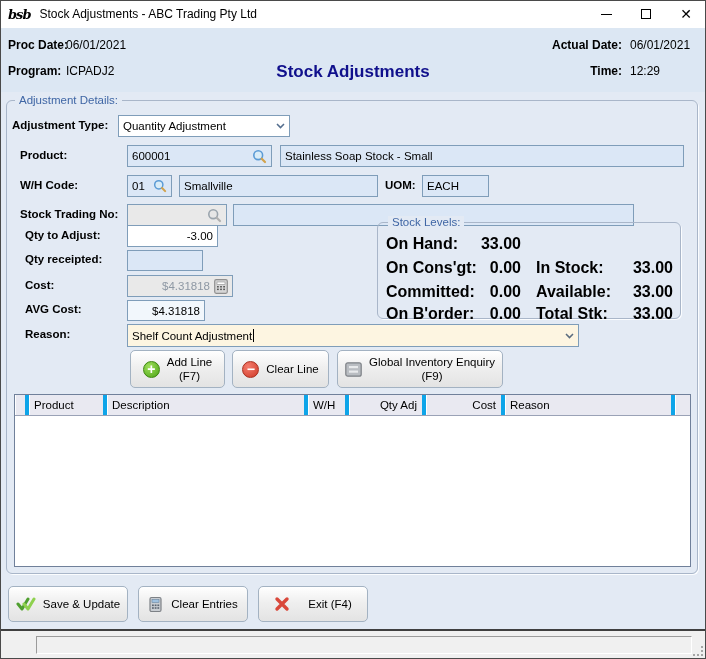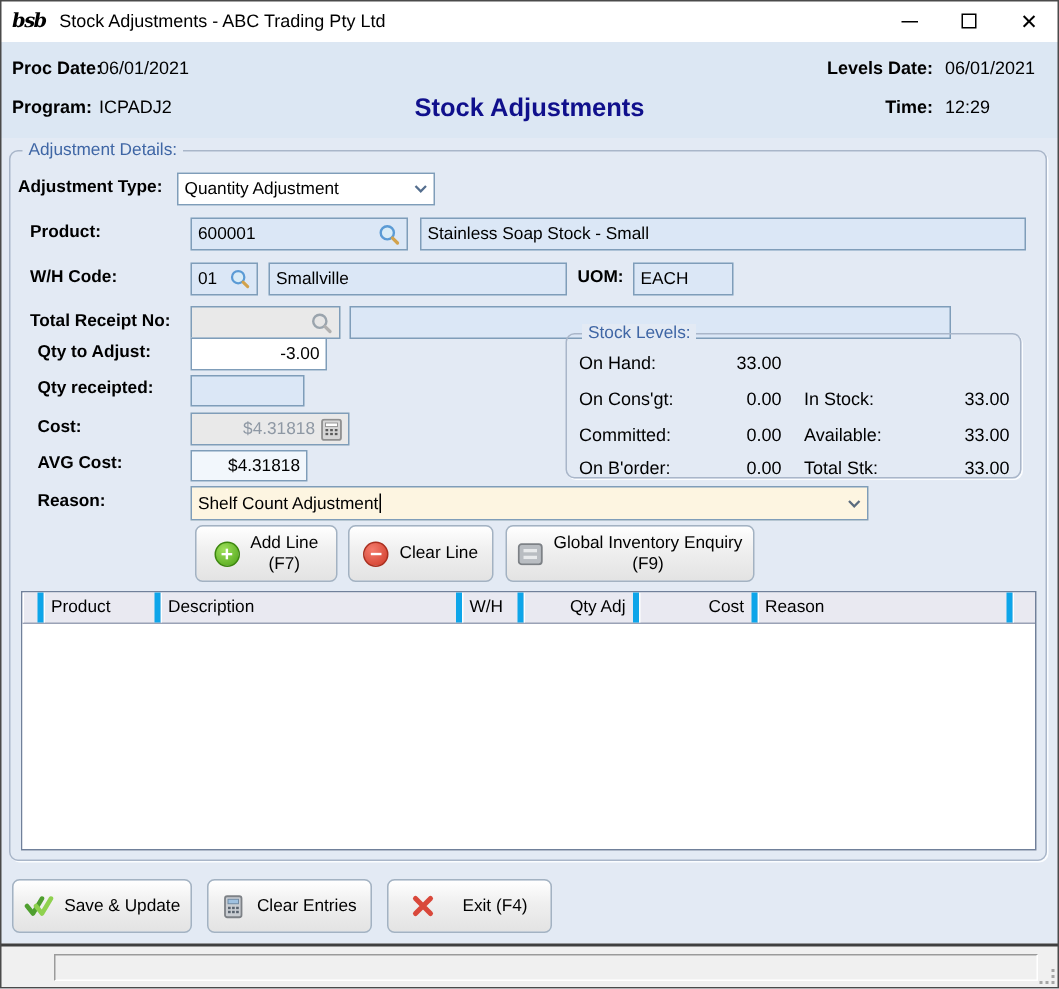--- a/index.html
+++ b/index.html
@@ -39,21 +39,21 @@
   .field.disabled{background:#e9e9e9; color:#8e98a4;}
   .field.cream{background:#fdf5e1;}
   .field.right{justify-content:flex-end;}
   .field .spacer{flex:1;}
   .caret{display:inline-block; width:1px; height:13px; background:#000; margin-left:1px;}
 
   .icon-svg{display:block;}
 
   
   .gb-stock{left:377px; top:130px; width:304px; height:97px;}
-  .sl{position:absolute; font-size:12px; font-weight:normal; white-space:nowrap;}
+  .sl{position:absolute; font-size:16px; font-weight:bold; white-space:nowrap;}
   .sl.val{text-align:right;}
 
   
   .btn{position:absolute; border:1px solid #a3b2c2; border-radius:5px;
        background:linear-gradient(#ffffff,#efefef 45%,#e3e3e3); display:flex; align-items:center;
        justify-content:center; gap:7px; font-size:11.5px; cursor:default;}
   .btn .txt2{text-align:center; line-height:1.25;}
   .circle-icon{width:17px; height:17px; border-radius:50%; display:flex; align-items:center; justify-content:center;
                color:#fff; font-weight:bold; font-size:14px; line-height:1;}
   .circle-icon.green{background:radial-gradient(circle at 35% 30%, #9fe05c, #4ca315); border:1px solid #3c860e;}
@@ -95,21 +95,21 @@
   </div>
 
   <div class="header">
     <span class="hl" style="left:8px; top:10px;">Proc Date:</span>
     <span class="hv" style="left:66px; top:10px;">06/01/2021</span>
     <span class="hl" style="left:8px; top:36px;text-align:center;">Program:</span>
     <span class="hv" style="left:66px; top:36px;">ICPADJ2</span>
 
     <div class="screen-title">Stock Adjustments</div>
 
-    <span class="hl" style="right:84px; top:10px;">Levels Date:</span>
+    <span class="hl" style="right:84px; top:10px;">Actual Date:</span>
     <span class="hv" style="left:630px; top:10px;">06/01/2021</span>
     <span class="hl" style="right:84px; top:36px;">Time:</span>
     <span class="hv" style="left:630px; top:36px;">12:29</span>
   </div>
 
   <div class="form">
 
     <div class="groupbox gb-main">
       <span class="gb-legend" style="left:8px;">Adjustment Details:</span>
     </div>
@@ -146,21 +146,21 @@
         </svg>
     </div>
     <div class="field" style="left:179px; top:83px; width:199px;">
       <span>Smallville</span>
     </div>
     <span class="lbl" style="left:385px; top:87px;">UOM:</span>
     <div class="field" style="left:422px; top:83px; width:67px;">
       <span>EACH</span>
     </div>
 
-    <span class="lbl" style="left:20px; top:116px;">Total Receipt No:</span>
+    <span class="lbl" style="left:20px; top:116px;">Stock Trading No:</span>
     <div class="field disabled" style="left:127px; top:112px; width:100px;">
       <span></span>
       <span class="spacer"></span>
       <svg class="icon-svg" width="15" height="15" viewBox="0 0 15 15">
           <circle cx="6.2" cy="6.2" r="4.4" fill="#e6e6e6" stroke="#9aa4ad" stroke-width="1.6"></circle>
           <line x1="9.7" y1="9.7" x2="13" y2="13" stroke="#b0b0b0" stroke-width="2.2" stroke-linecap="round"></line>
         </svg>
     </div>
     <div class="field" style="left:233px; top:112px; width:401px;">
       <span></span>

